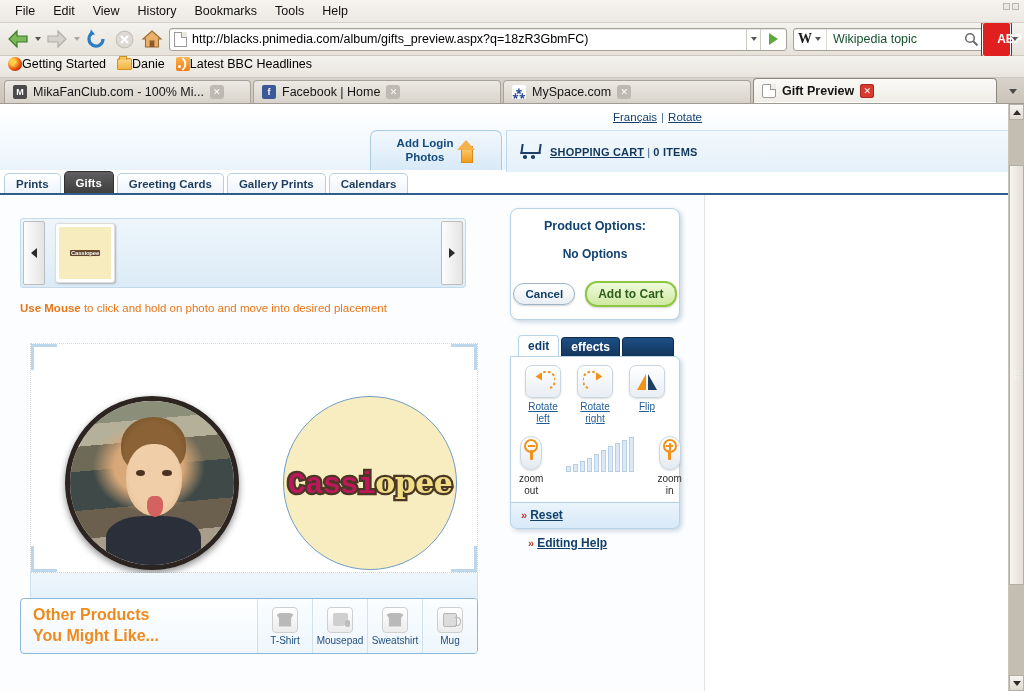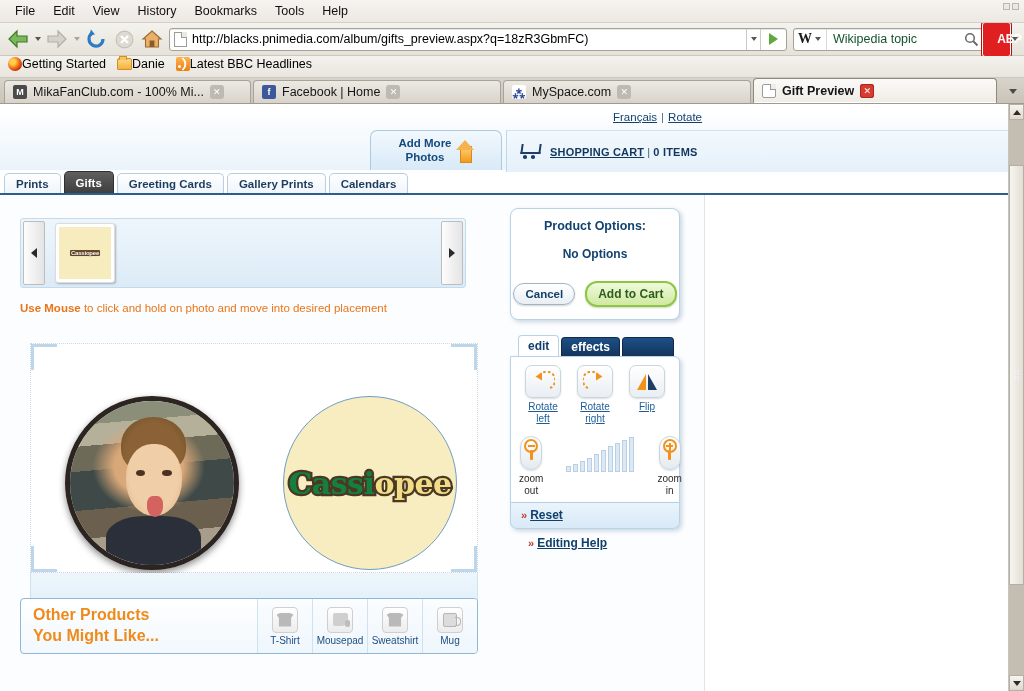--- a/index.html
+++ b/index.html
@@ -247,21 +247,21 @@
   .badgeB {
     left:252px; top:52px; width:174px; height:174px;
     background:#f7edc0;
     border:1px solid #6f9ec4;
   }
   .logoBig {
     position:absolute; left:0; right:0; top:50%; transform:translateY(-50%);
     text-align:center; font-size:30px; font-weight:bold;
     font-family:"DejaVu Serif", serif; letter-spacing:-.5px;
   }
-  .logoBig span.a{color:#15803d;}
+  .logoBig span.a{color:#be185d;font-family:Liberation Mono, monospace;}
   .logoBig span.b{color:#f0dd86;}
   .logoBig span{ -webkit-text-stroke:4.5px #4a3724; paint-order:stroke fill; }
 
   
   .otherp {
     position:absolute; left:20px; top:403px; width:458px; height:56px;
     background:linear-gradient(#ffffff,#f2f8fd);
     border:1px solid #8fb8d8; border-radius:4px;
     display:flex; align-items:stretch; overflow:hidden;
   }
@@ -496,21 +496,21 @@
 
       <div class="siteTop"></div>
 
       <div class="siteHdr">
         <div class="loginRow">
           <a>Français</a><span class="sep">|</span><a>Rotate</a>
         </div>
 
         <div class="addmore">
           <div class="t">
-            <div>Add More</div>
+            <div>Add Login</div>
             <div>Photos</div>
           </div>
           <div class="upico"></div>
         </div>
 
         <div class="cartbox">
           <div class="carticon"></div>
           <div class="carttxt">
             <a>SHOPPING CART</a><span class="cartsep">|</span><span>0</span>&nbsp;<span>ITEMS</span>
           </div>

